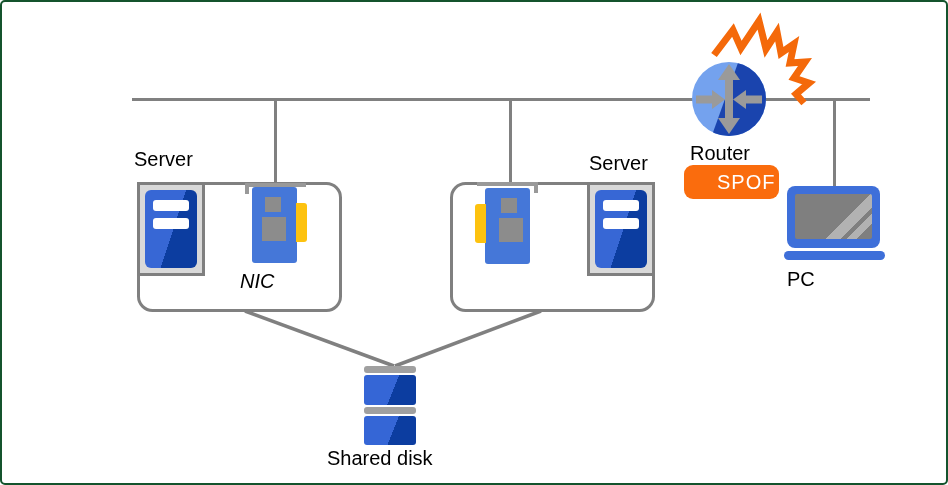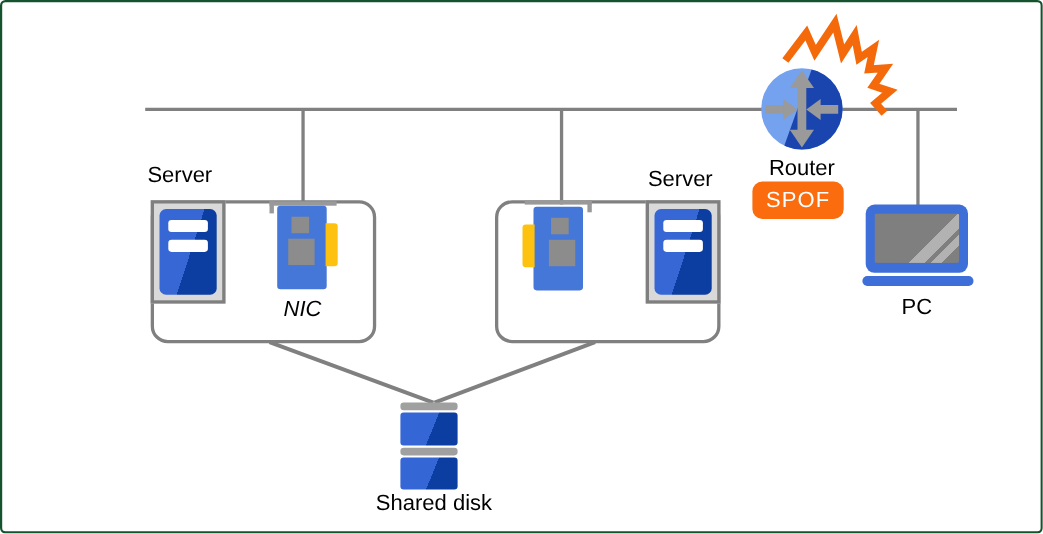--- a/index.html
+++ b/index.html
@@ -15,21 +15,21 @@
   }
   .layer{position:absolute;left:0;top:0;}
   .abs{position:absolute;}
   .label{
     position:absolute;
     color:#000000;
     font-size:20px;
     line-height:22px;
     white-space:nowrap;
   }
-  .center{text-align:center;}
+  .center{}
 
   
   .server-frame{
     width:68px;height:94px;
     background:#d9d9d9;
     border:3px solid #7f7f7f;
     box-sizing:border-box;
   }
   .server-tower{
     position:absolute;left:5px;top:5px;
@@ -70,24 +70,24 @@
         rgba(0,0,0,0) 74% 79%,
         #b2b2b2 79% 87%,
         rgba(0,0,0,0) 87%),
       #7f7f7f;
   }
   .laptop-base{width:101px;height:9px;background:#3e6fd9;border-radius:5px;}
 
   
   .spof-badge{
     position:absolute;left:682px;top:163px;
-    width:83px;height:34px;
+    width:62px;height:34px;
     background:#fa6c0d;border-radius:9px;
-    display:flex;align-items:center;justify-content:center;
-    color:#ffffff;font-size:20px;letter-spacing:1px;
+    display:flex;align-items:center;justify-content:flex-start;
+    color:#ffffff;font-size:20px;letter-spacing:1px;padding-left:33px;
   }
 </style>
 </head>
 <body>
 
 <div class="canvas">
 
   <svg class="layer" width="948" height="485" viewBox="0 0 948 485">
     <defs>
       <clipPath id="routerClip">

